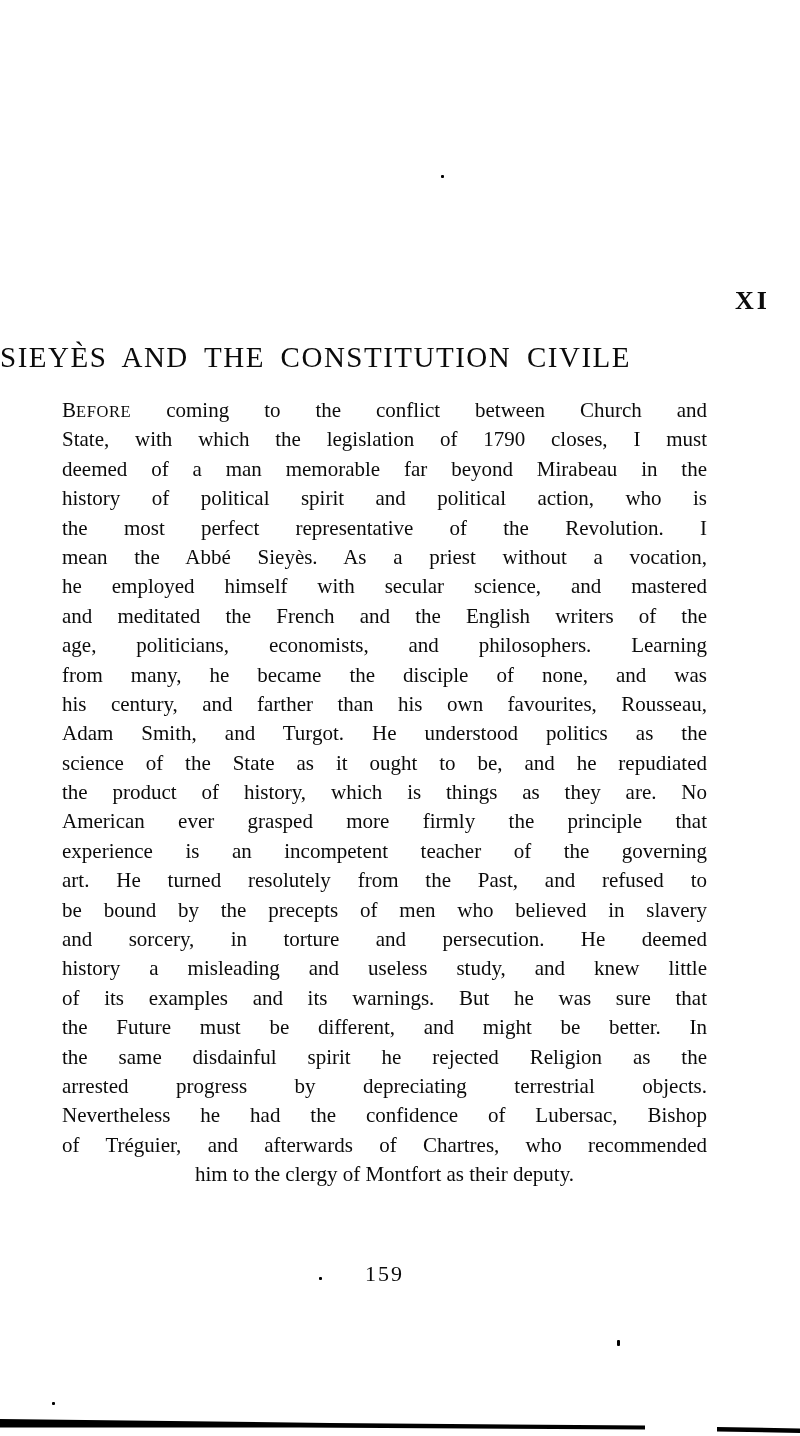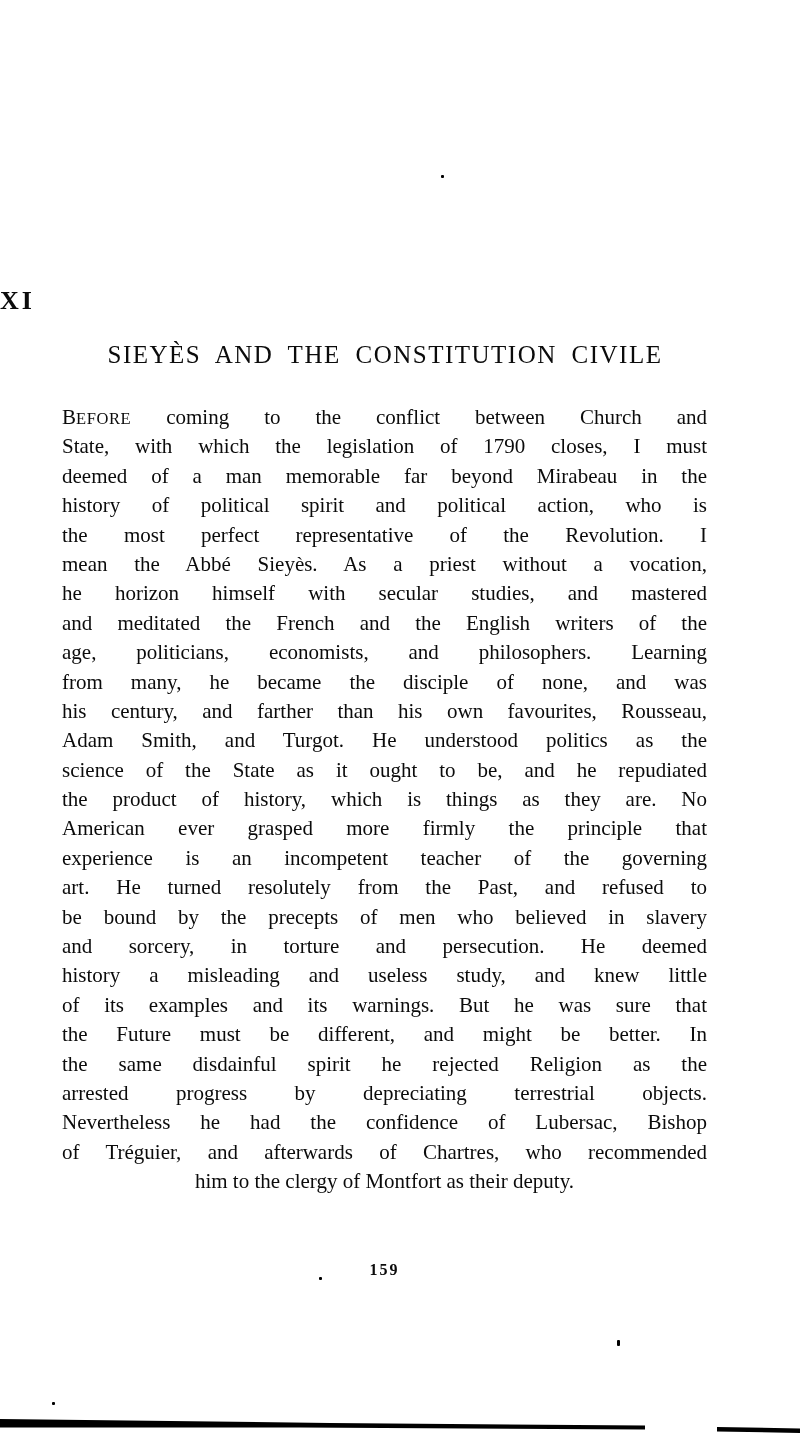--- a/index.html
+++ b/index.html
@@ -10,43 +10,42 @@
     background: #ffffff;
     overflow: hidden;
     font-family: "Liberation Serif", "DejaVu Serif", serif;
     color: #0b0b0b;
   }
   .chapter-num {
     position: absolute;
     top: 286px;
     left: 0;
     width: 770px;
-    text-align: left;
+    text-align: right;
     font-size: 26px;
     font-weight: bold;
     letter-spacing: 3px;
   }
   .chapter-title {
     position: absolute;
     top: 341px;
     left: 0;
     width: 770px;
-    text-align: center;
-    font-size: 25px;
+    font-size: 29px;
     letter-spacing: 1.5px;
     word-spacing: 7px;
     white-space: nowrap;
   }
   .body-text {
     position: absolute;
     top: 398px;
     left: 62px;
     width: 645px;
     font-size: 21px;
-    line-height: 38px;
+    line-height: 24px;
   }
   .bline {
     text-align: justify;
     text-align-last: justify;
     height: 29.4px;
     overflow: visible;
   }
   .bline.last {
     text-align-last: auto;
     text-align: center;
@@ -54,22 +53,22 @@
   .sc {
     font-size: 16.5px;
     letter-spacing: 0.6px;
   }
   .page-number {
     position: absolute;
     top: 1261px;
     left: 62px;
     width: 645px;
     text-align: center;
-    font-size: 16px;
-    font-weight: bold;
+    font-size: 22px;
+    font-weight: normal;
     letter-spacing: 2px;
   }
   .speck {
     position: absolute;
     background: #000;
     border-radius: 1px;
   }
   .speck-top    { left: 441px; top: 175px;  width: 3px; height: 3px; }
   .speck-right  { left: 617px; top: 1340px; width: 3px; height: 6px; }
   .speck-folio  { left: 319px; top: 1277px; width: 3px; height: 3px; }
@@ -92,21 +91,21 @@
 
   <div class="chapter-title">SIEYÈS AND THE CONSTITUTION CIVILE</div>
 
   <div class="body-text">
     <div class="bline"><span>B</span><span class="sc">EFORE</span> <span>coming to the conflict between Church and</span></div>
     <div class="bline">State, with which the legislation of 1790 closes, I must</div>
     <div class="bline">deemed of a man memorable far beyond Mirabeau in the</div>
     <div class="bline">history of political spirit and political action, who is</div>
     <div class="bline">the most perfect representative of the Revolution. I</div>
     <div class="bline">mean the Abbé Sieyès. As a priest without a vocation,</div>
-    <div class="bline">he horizon himself with secular studies, and mastered</div>
+    <div class="bline">he employed himself with secular science, and mastered</div>
     <div class="bline">and meditated the French and the English writers of the</div>
     <div class="bline">age, politicians, economists, and philosophers. Learning</div>
     <div class="bline">from many, he became the disciple of none, and was</div>
     <div class="bline">his century, and farther than his own favourites, Rousseau,</div>
     <div class="bline">Adam Smith, and Turgot. He understood politics as the</div>
     <div class="bline">science of the State as it ought to be, and he repudiated</div>
     <div class="bline">the product of history, which is things as they are. No</div>
     <div class="bline">American ever grasped more firmly the principle that</div>
     <div class="bline">experience is an incompetent teacher of the governing</div>
     <div class="bline">art. He turned resolutely from the Past, and refused to</div>

